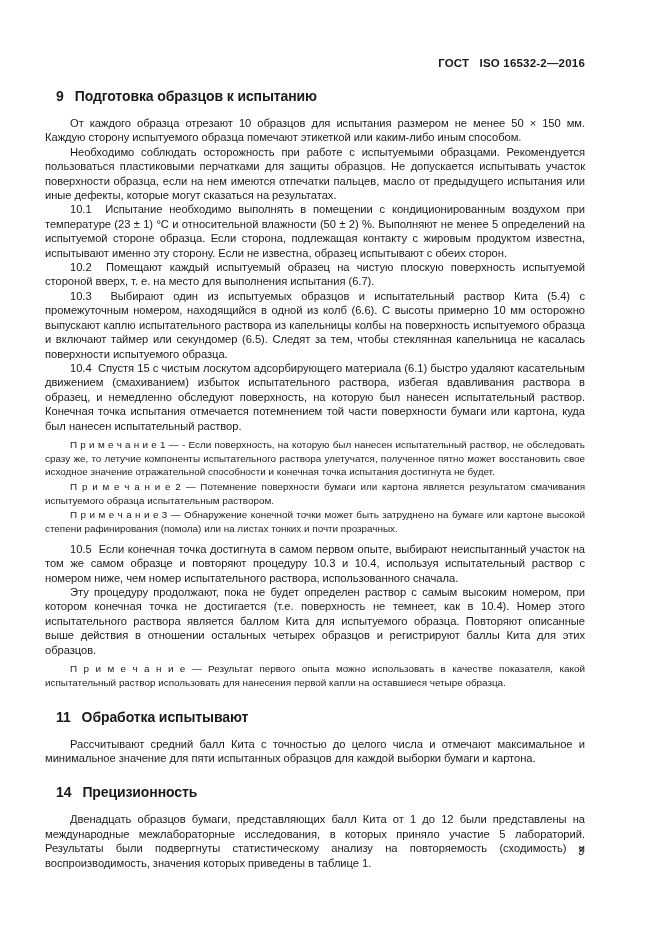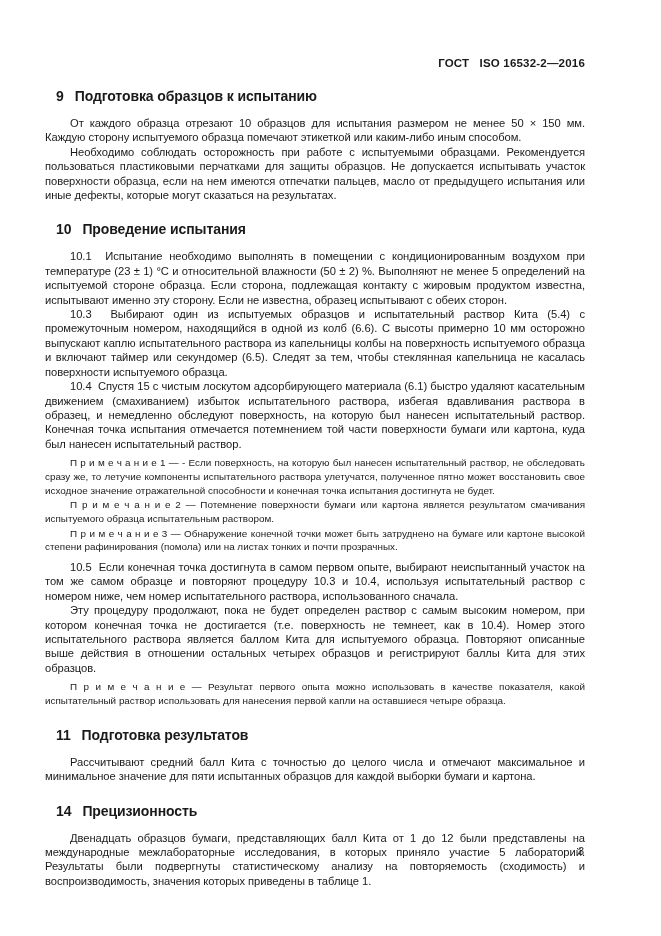--- a/index.html
+++ b/index.html
@@ -64,41 +64,39 @@
 
   <section>
     <div class="section-heading">
       <span class="hnum">9</span><span class="htitle">Подготовка образцов к испытанию</span>
     </div>
     <p class="para">От каждого образца отрезают 10 образцов для испытания размером не менее 50 × 150 мм. Каждую сторону испытуемого образца помечают этикеткой или каким-либо иным способом.</p>
     <p class="para">Необходимо соблюдать осторожность при работе с испытуемыми образцами. Рекомендуется пользоваться пластиковыми перчатками для защиты образцов. Не допускается испытывать участок поверхности образца, если на нем имеются отпечатки пальцев, масло от предыдущего испытания или иные дефекты, которые могут сказаться на результатах.</p>
   </section>
 
   <section>
-    <div class="section-heading">
-      <span class="hnum">10</span><span class="htitle">Проведение испытания</span>
-    </div>
     <p class="para">10.1&nbsp;&nbsp;Испытание необходимо выполнять в помещении с кондиционированным воздухом при температуре (23 ± 1) °С и относительной влажности (50 ± 2) %. Выполняют не менее 5 определений на испытуемой стороне образца. Если сторона, подлежащая контакту с жировым продуктом известна, испытывают именно эту сторону. Если не известна, образец испытывают с обеих сторон.</p>
+    <p class="para">10.2&nbsp;&nbsp;Помещают каждый испытуемый образец на чистую плоскую поверхность испытуемой стороной вверх, т. е. на место для выполнения испытания (6.7).</p>
     <p class="para">10.3&nbsp;&nbsp;Выбирают один из испытуемых образцов и испытательный раствор Кита (5.4) с промежуточным номером, находящийся в одной из колб (6.6). С высоты примерно 10 мм осторожно выпускают каплю испытательного раствора из капельницы колбы на поверхность испытуемого образца и включают таймер или секундомер (6.5). Следят за тем, чтобы стеклянная капельница не касалась поверхности испытуемого образца.</p>
     <p class="para">10.4&nbsp;&nbsp;Спустя 15 с чистым лоскутом адсорбирующего материала (6.1) быстро удаляют касательным движением (смахиванием) избыток испытательного раствора, избегая вдавливания раствора в образец, и немедленно обследуют поверхность, на которую был нанесен испытательный раствор. Конечная точка испытания отмечается потемнением той части поверхности бумаги или картона, куда был нанесен испытательный раствор.</p>
     <div class="notes-block">
       <p class="note">П р и м е ч а н и е 1 — - Если поверхность, на которую был нанесен испытательный раствор, не обследовать сразу же, то летучие компоненты испытательного раствора улетучатся, полученное пятно может восстановить свое исходное значение отражательной способности и конечная точка испытания достигнута не будет.</p>
       <p class="note">П р и м е ч а н и е 2 — Потемнение поверхности бумаги или картона является результатом смачивания испытуемого образца испытательным раствором.</p>
       <p class="note">П р и м е ч а н и е 3 — Обнаружение конечной точки может быть затруднено на бумаге или картоне высокой степени рафинирования (помола) или на листах тонких и почти прозрачных.</p>
     </div>
     <p class="para">10.5&nbsp;&nbsp;Если конечная точка достигнута в самом первом опыте, выбирают неиспытанный участок на том же самом образце и повторяют процедуру 10.3 и 10.4, используя испытательный раствор с номером ниже, чем номер испытательного раствора, использованного сначала.</p>
     <p class="para">Эту процедуру продолжают, пока не будет определен раствор с самым высоким номером, при котором конечная точка не достигается (т.е. поверхность не темнеет, как в 10.4). Номер этого испытательного раствора является баллом Кита для испытуемого образца. Повторяют описанные выше действия в отношении остальных четырех образцов и регистрируют баллы Кита для этих образцов.</p>
     <div class="notes-block">
       <p class="note">П р и м е ч а н и е — Результат первого опыта можно использовать в качестве показателя, какой испытательный раствор использовать для нанесения первой капли на оставшиеся четыре образца.</p>
     </div>
   </section>
 
   <section>
     <div class="section-heading">
-      <span class="hnum">11</span><span class="htitle">Подготовка результатов</span>
+      <span class="hnum">11</span><span class="htitle">Обработка испытывают</span>
     </div>
     <p class="para">Рассчитывают средний балл Кита с точностью до целого числа и отмечают максимальное и минимальное значение для пяти испытанных образцов для каждой выборки бумаги и картона.</p>
   </section>
 
   <section>
     <div class="section-heading">
       <span class="hnum">14</span><span class="htitle">Прецизионность</span>
     </div>
     <p class="para">Двенадцать образцов бумаги, представляющих балл Кита от 1 до 12 были представлены на международные межлабораторные исследования, в которых приняло участие 5 лабораторий. Результаты были подвергнуты статистическому анализу на повторяемость (сходимость) и воспроизводимость, значения которых приведены в таблице 1.</p>
   </section>

